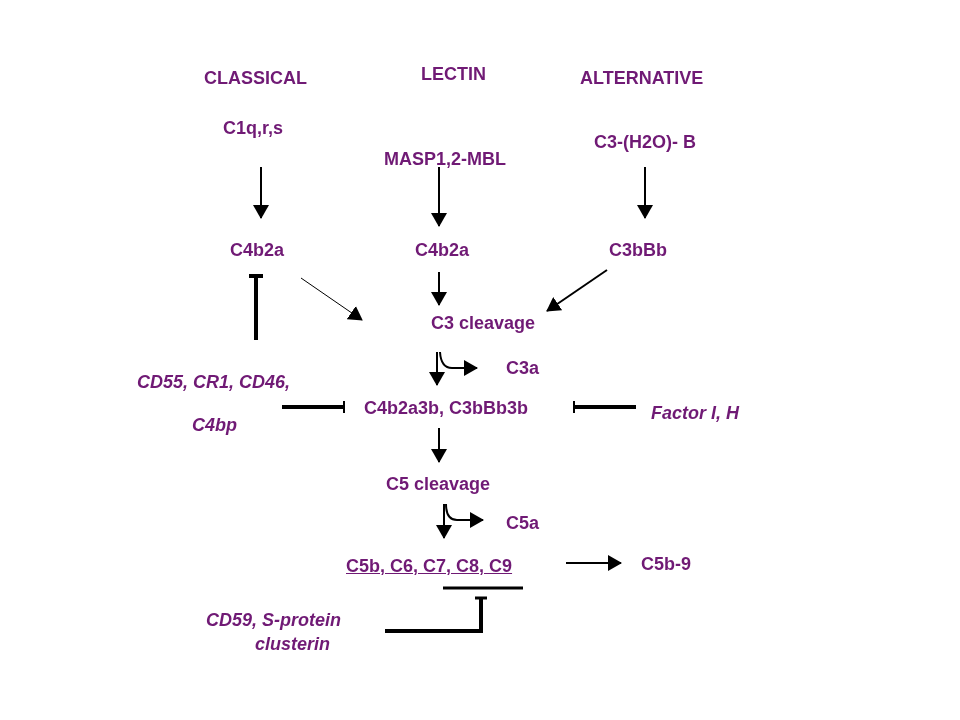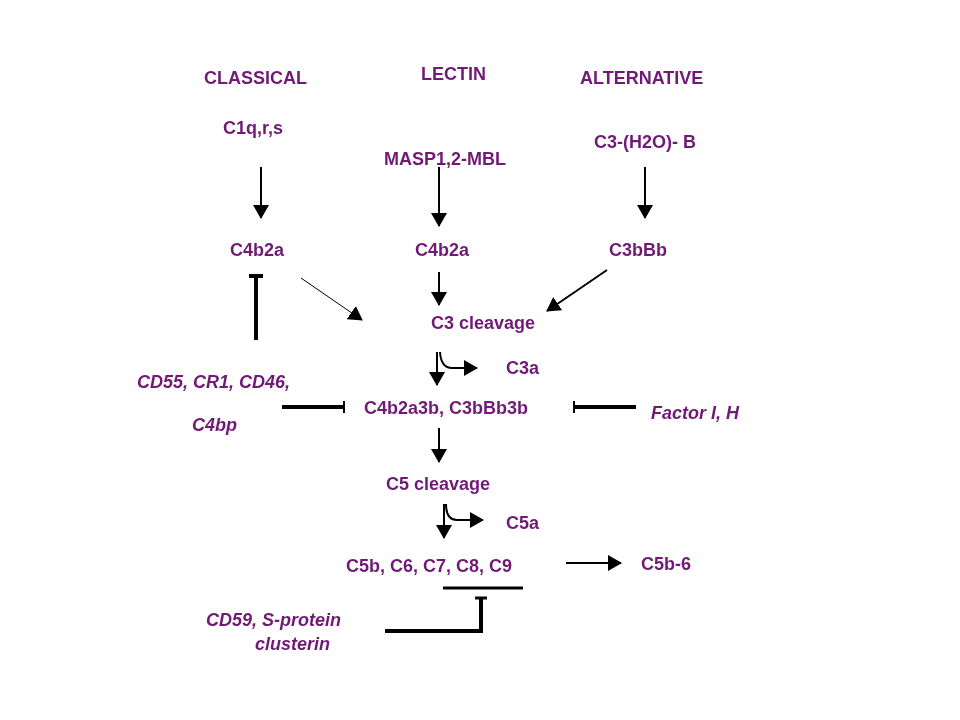--- a/index.html
+++ b/index.html
@@ -68,17 +68,17 @@
 <div class="lbl" style="left:506px; top:358px;">C3a</div>
 
 <div class="lbl it" style="left:137px; top:372px;">CD55, CR1, CD46,</div>
 <div class="lbl it" style="left:192px; top:415px;">C4bp</div>
 <div class="lbl" style="left:364px; top:398px;">C4b2a3b, C3bBb3b</div>
 <div class="lbl it" style="left:651px; top:403px;">Factor I, H</div>
 
 <div class="lbl" style="left:386px; top:474px;">C5 cleavage</div>
 <div class="lbl" style="left:506px; top:513px;">C5a</div>
 
-<div class="lbl" style="left:346px; top:556px;">C5b, C6, C7, C8, C9</div>
-<div class="lbl" style="left:641px; top:554px;">C5b-6</div>
+<div class="lbl" style="left:346px; top:556px;text-decoration:underline;">C5b, C6, C7, C8, C9</div>
+<div class="lbl" style="left:641px; top:554px;">C5b-9</div>
 
 <div class="lbl it" style="left:206px; top:610px;">CD59, S-protein</div>
 <div class="lbl it" style="left:255px; top:634px;text-align:center;">clusterin</div>
 
 </body></html>

